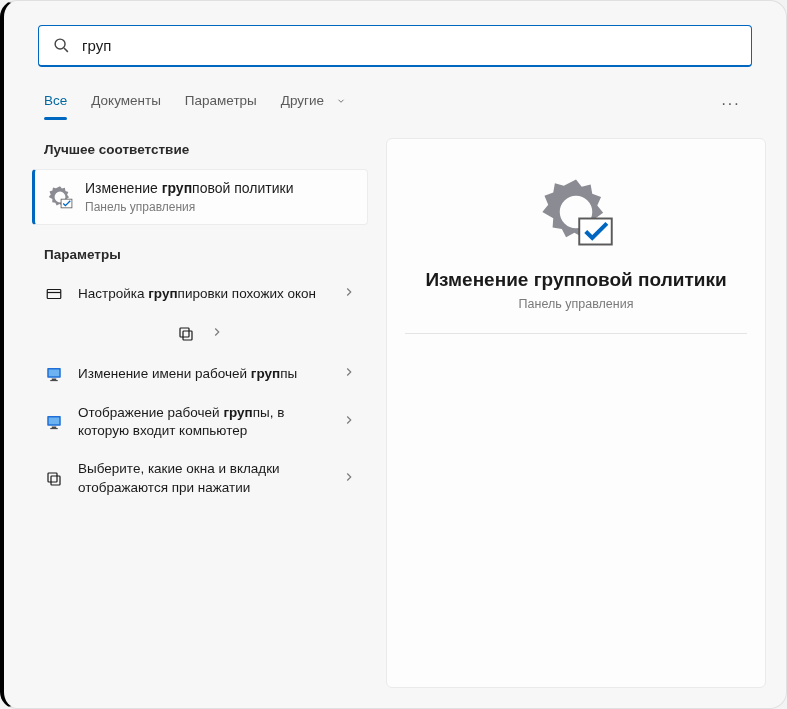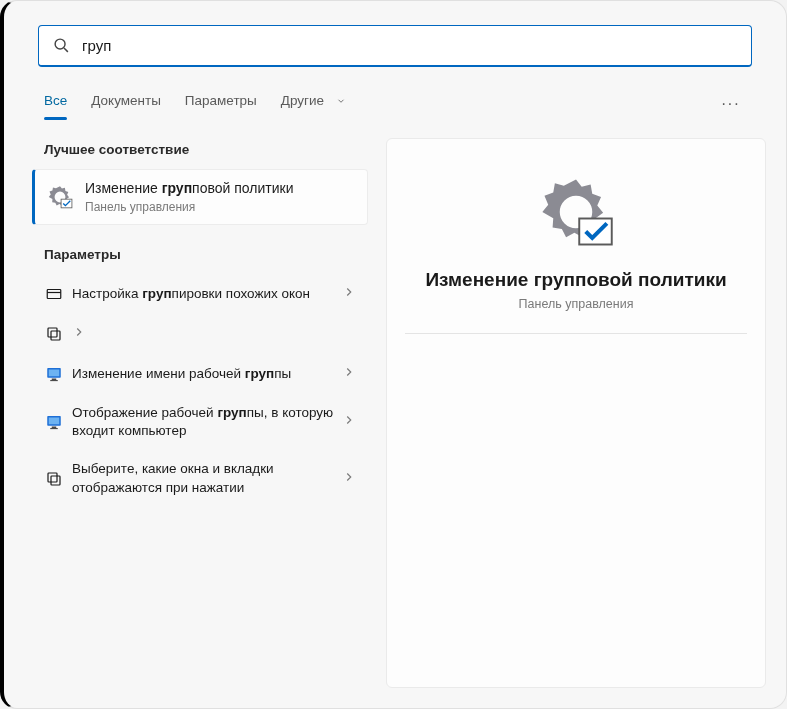--- a/index.html
+++ b/index.html
@@ -109,22 +109,23 @@
       gap: 12px;
       cursor: pointer;
     }
     .gear-wrap { width: 26px; height: 26px; position: relative; flex-shrink: 0; }
     .best-title { font-size: 14px; color: #1a1a1a; }
     .best-sub { font-size: 12px; color: #7a7a7a; margin-top: 4px; }
     .setting-row {
       display: flex;
       align-items: center;
       padding: 10px 16px;
-      gap: 8px;
-      cursor: pointer;
+      gap: 14px;
+      cursor: pointer;
+      justify-content: center;
     }
     .setting-icon { width: 20px; height: 20px; flex-shrink: 0; display: flex; align-items: center; justify-content: center; }
     .setting-label { flex: 1; font-size: 13.5px; line-height: 1.35; color: #1a1a1a; }
     .chevron { color: #7a7a7a; flex-shrink: 0; }
     b { font-weight: 700; }
     .preview-icon-wrap {
       display: flex;
       justify-content: center;
       padding: 10px 0 18px 0;
     }

